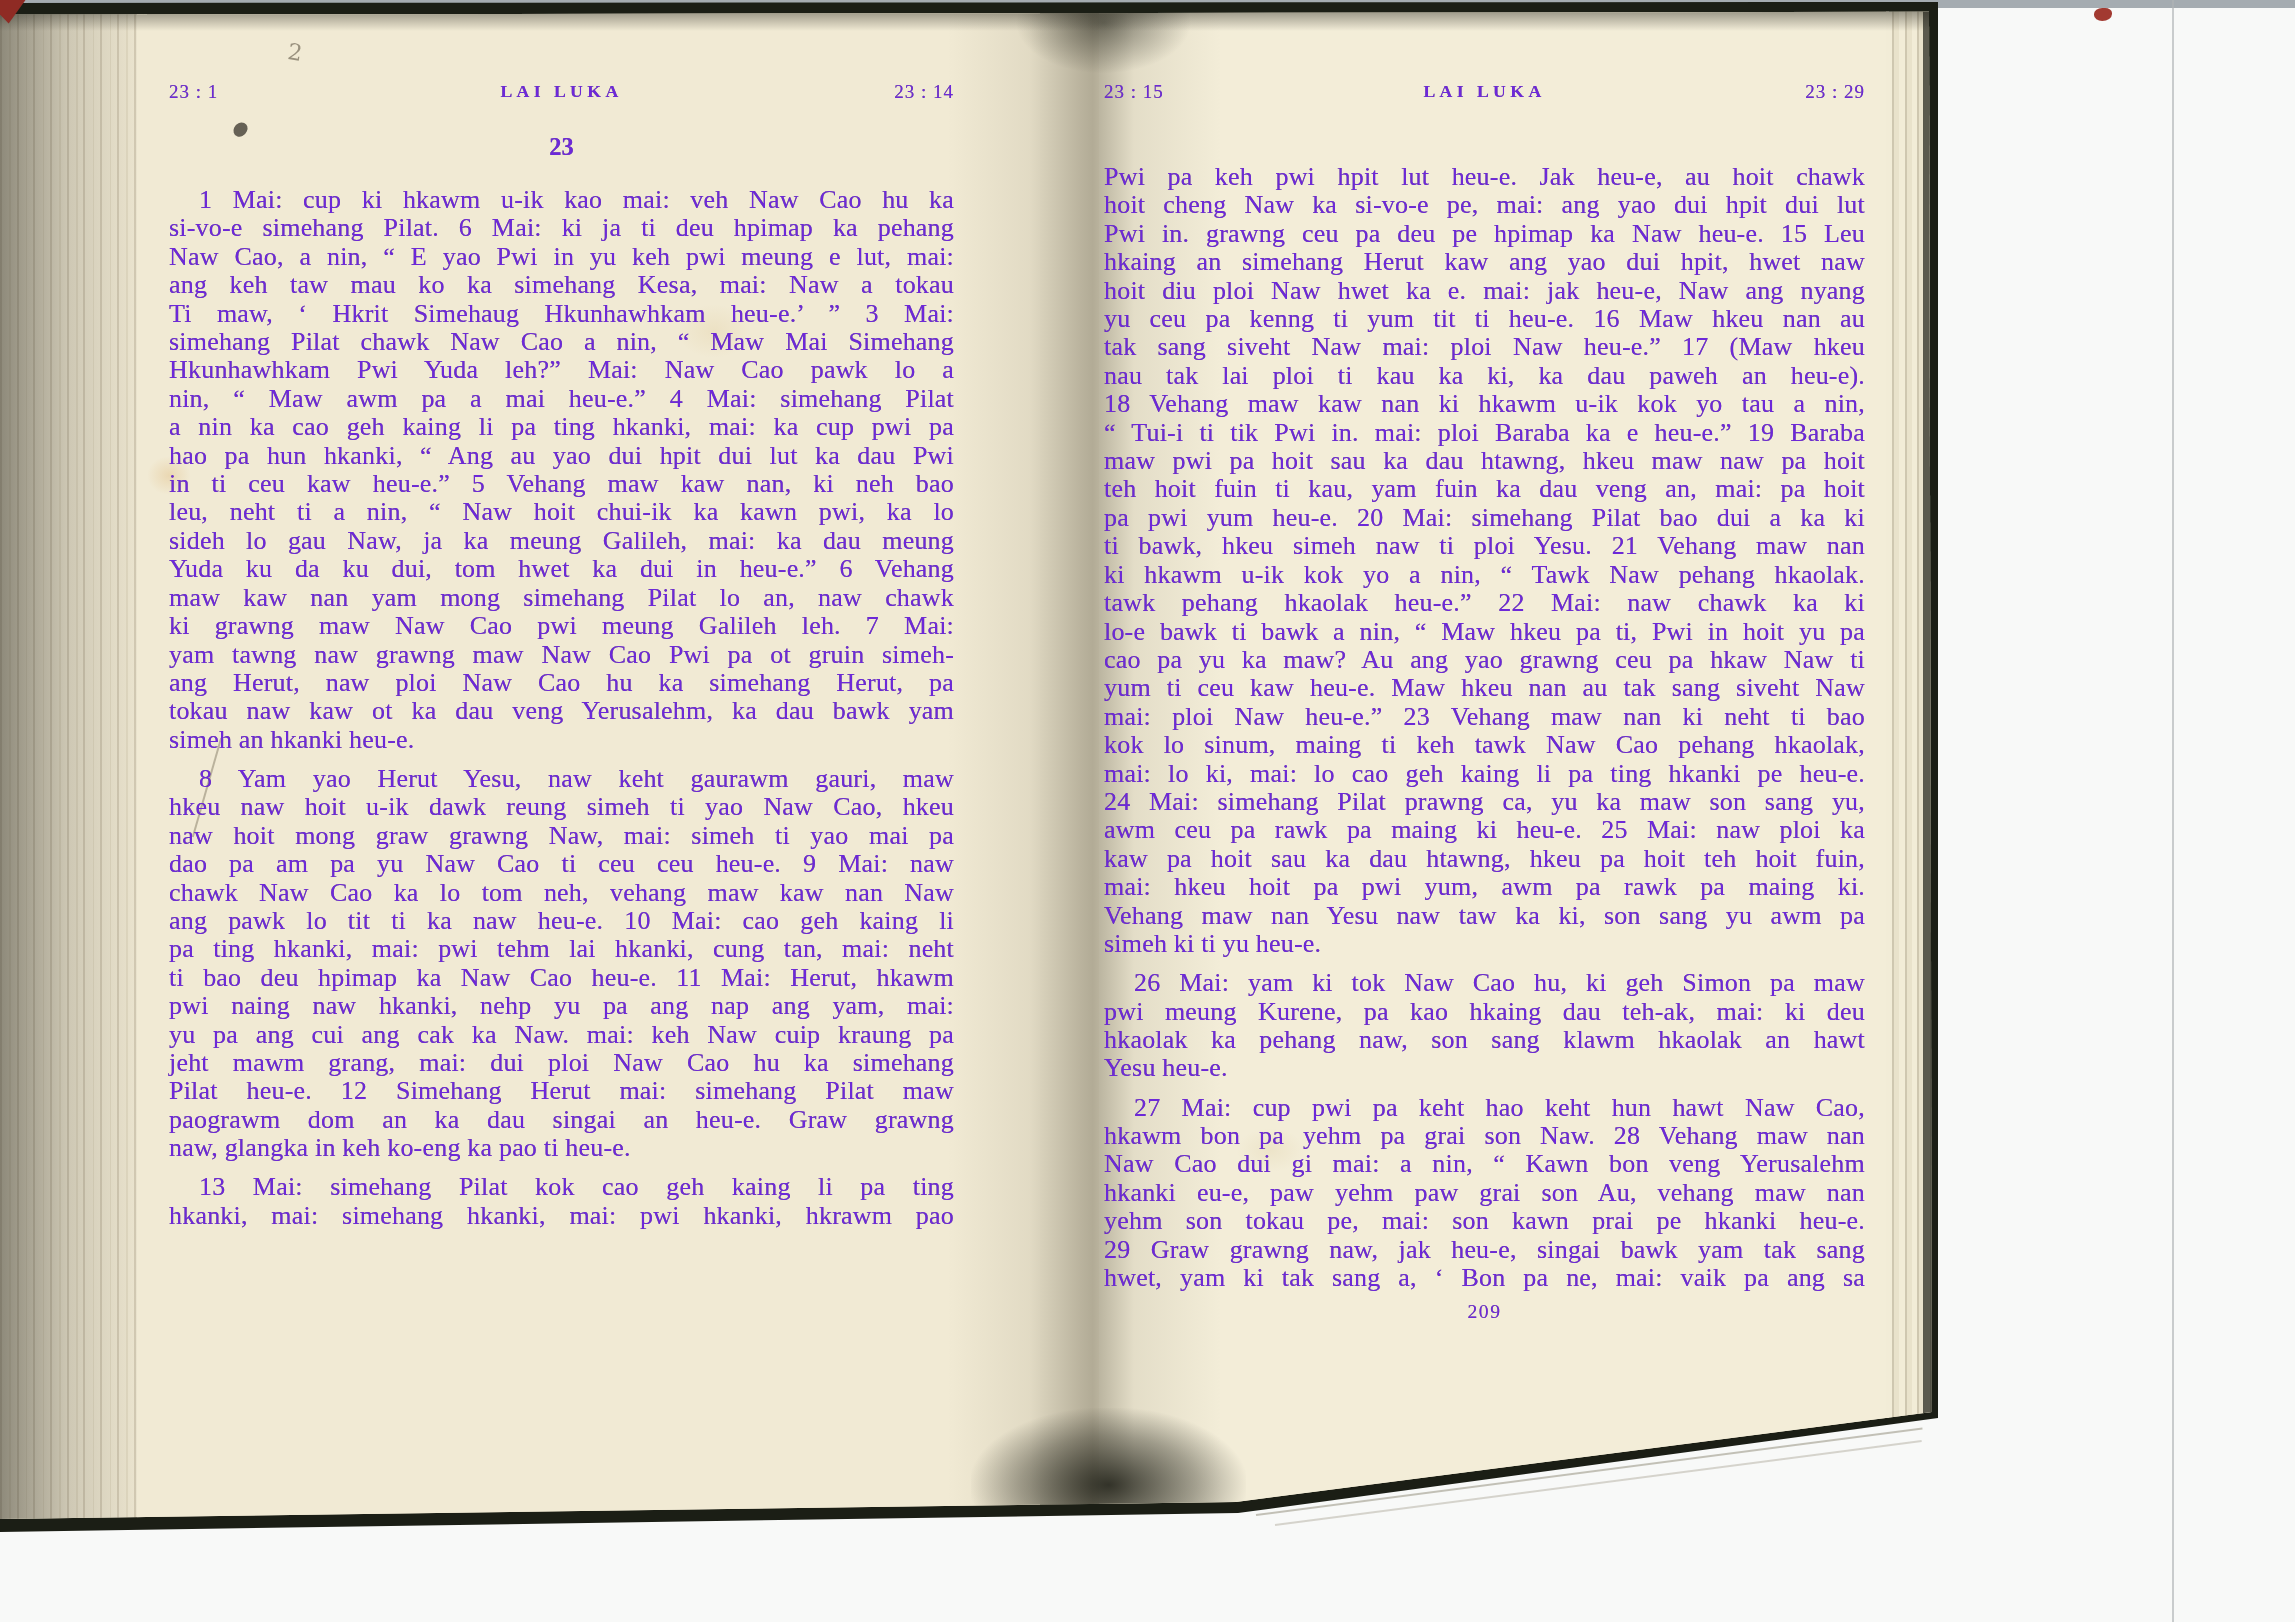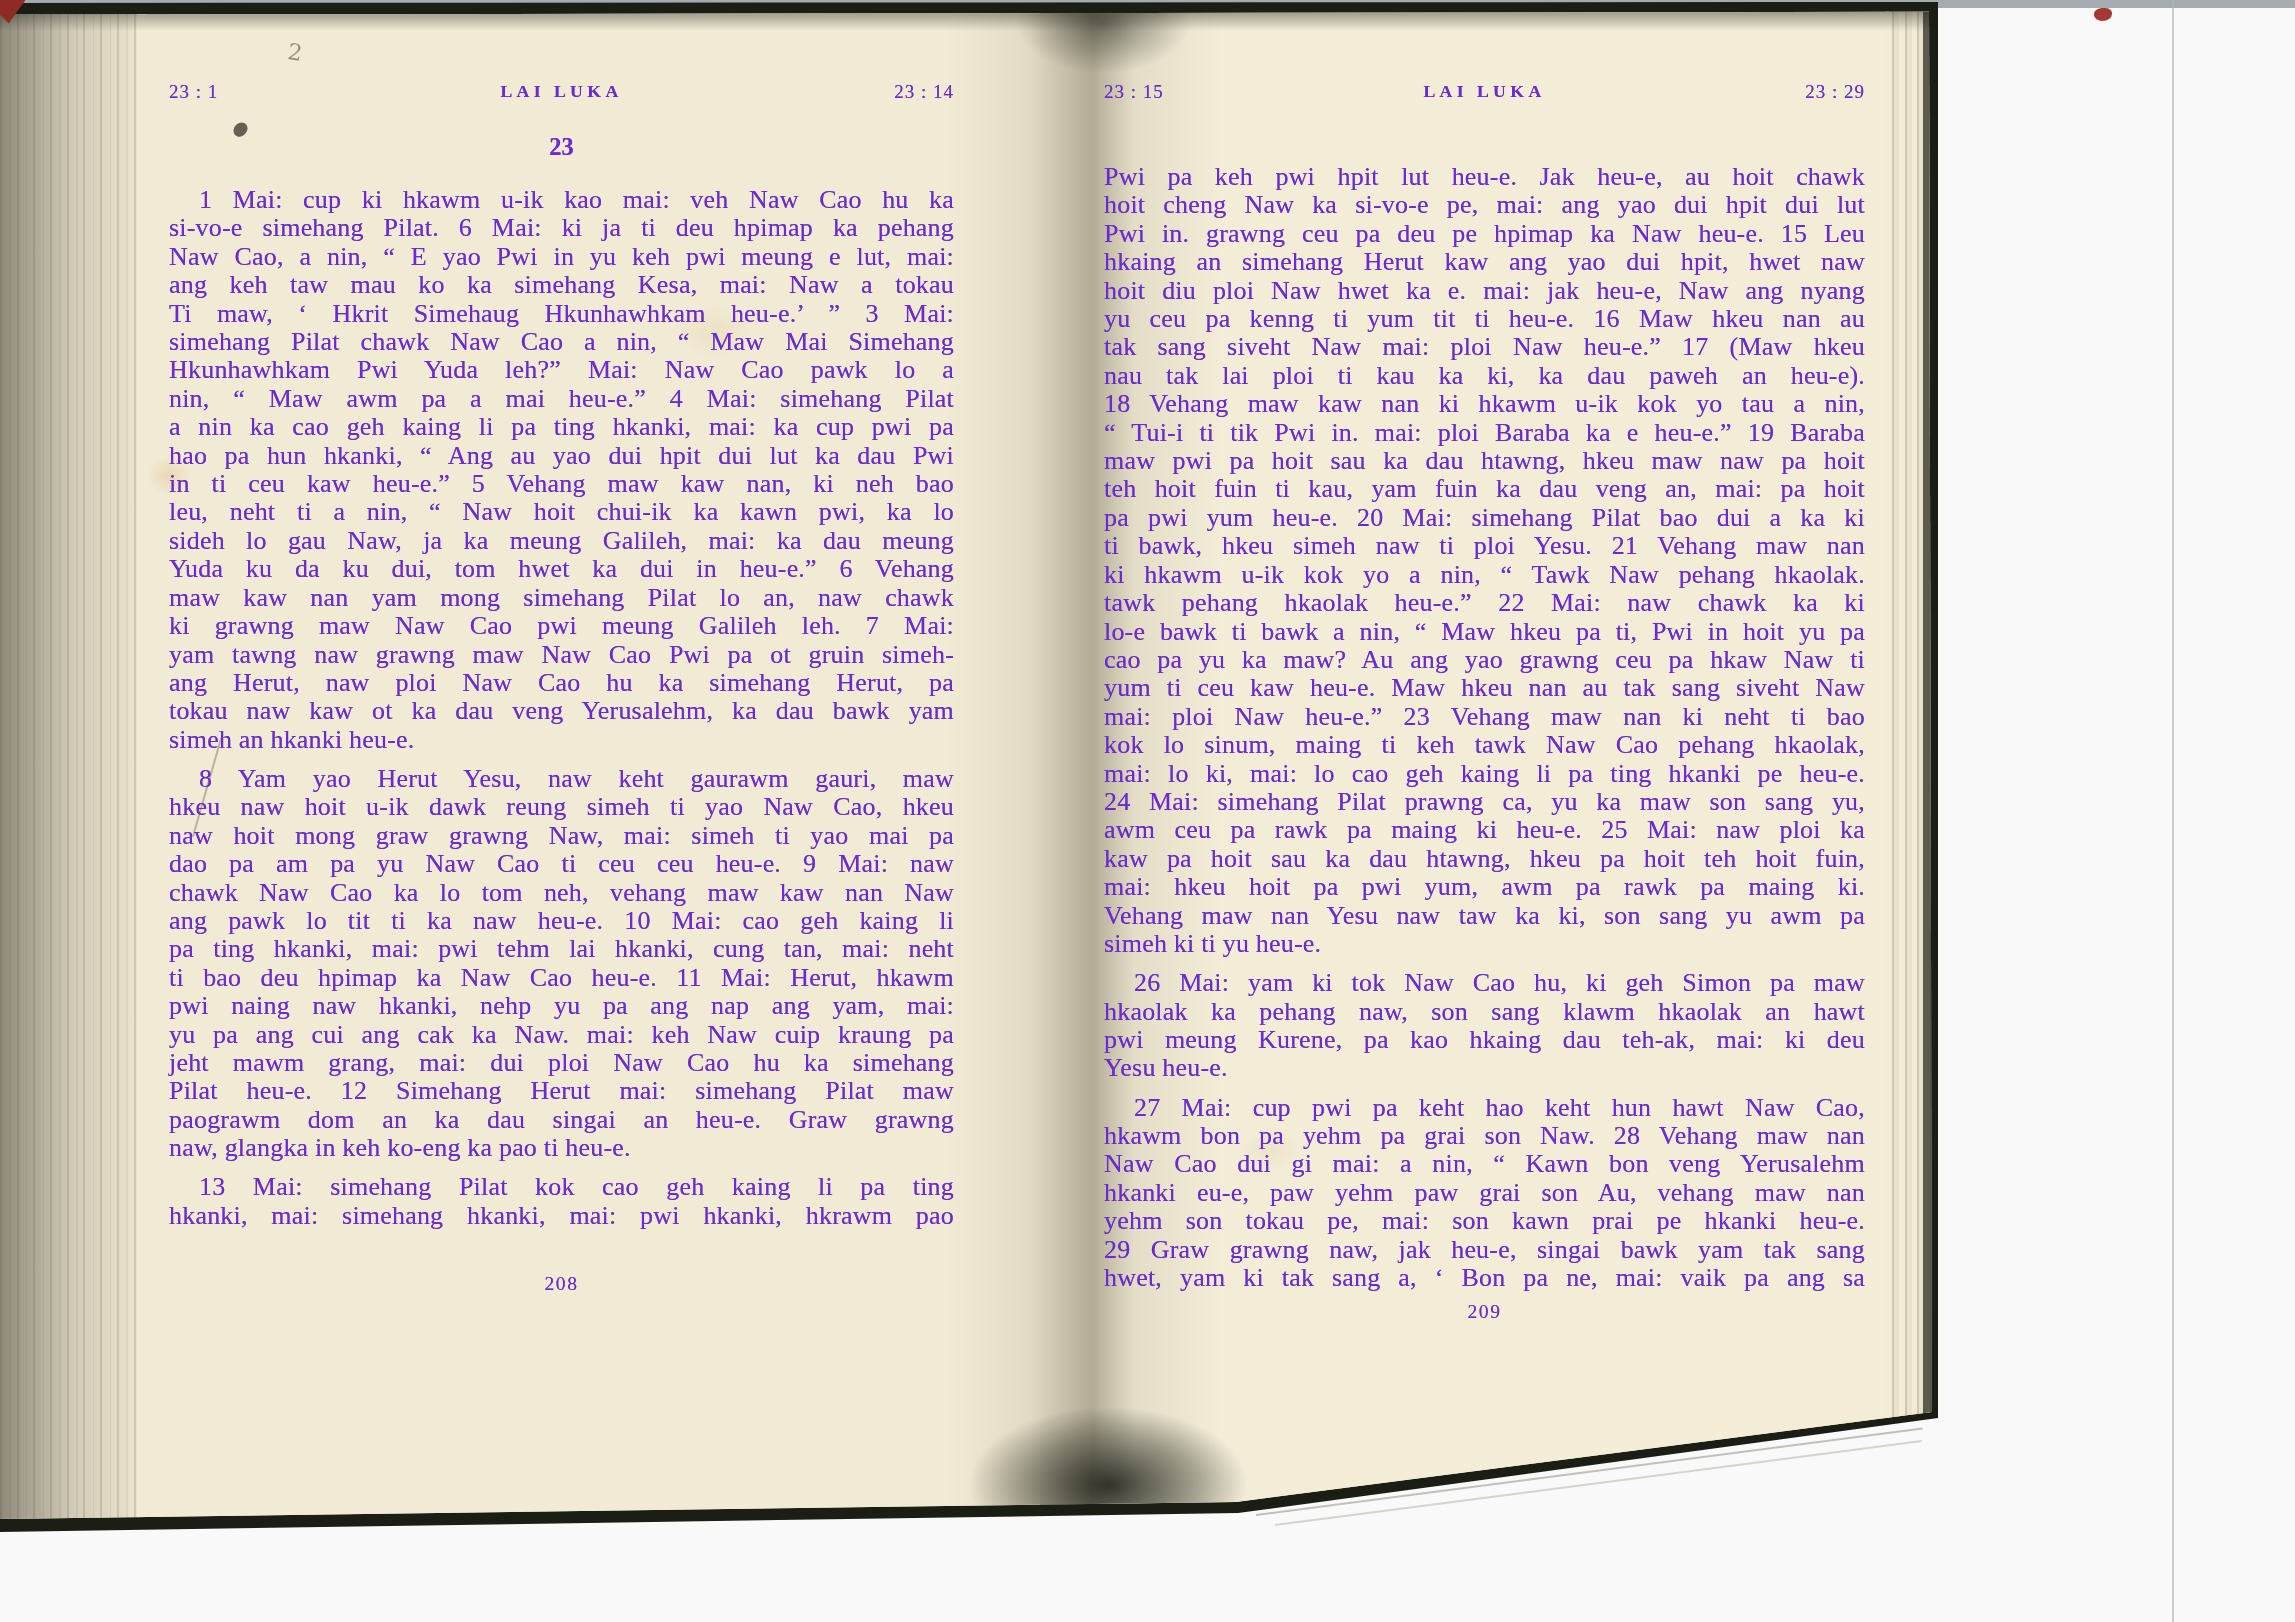--- a/index.html
+++ b/index.html
@@ -159,21 +159,20 @@
           <div class="line">Pilat heu-e.  12 Simehang Herut mai: simehang Pilat maw</div>
           <div class="line">paograwm dom an ka dau singai an heu-e.  Graw grawng</div>
           <div class="line endline">naw, glangka in keh ko-eng ka pao ti heu-e.</div>
         </div>
         <div class="para indent">
           <div class="line">13 Mai: simehang Pilat kok cao geh kaing li pa ting</div>
           <div class="line">hkanki, mai: simehang hkanki, mai: pwi hkanki, hkrawm pao</div>
         </div>
       </div>
 
-    <div class="page-num pn-left ink">208</div>
 
     <div class="pg-header hdr-r ink">
       <span class="hdr-left">23 : 15</span>
       <span class="hdr-title">LAI LUKA</span>
       <span class="hdr-right">23 : 29</span>
     </div>
 
     <div class="textcol textcol-right ink">
         <div class="para">
           <div class="line">Pwi pa keh pwi hpit lut heu-e.  Jak heu-e, au hoit chawk</div>
@@ -200,22 +199,22 @@
           <div class="line">mai: lo ki, mai: lo cao geh kaing li pa ting hkanki pe heu-e.</div>
           <div class="line">24 Mai: simehang Pilat prawng ca, yu ka maw son sang yu,</div>
           <div class="line">awm ceu pa rawk pa maing ki heu-e.  25 Mai: naw ploi ka</div>
           <div class="line">kaw pa hoit sau ka dau htawng, hkeu pa hoit teh hoit fuin,</div>
           <div class="line">mai: hkeu hoit pa pwi yum, awm pa rawk pa maing ki.</div>
           <div class="line">Vehang maw nan Yesu naw taw ka ki, son sang yu awm pa</div>
           <div class="line endline">simeh ki ti yu heu-e.</div>
         </div>
         <div class="para indent">
           <div class="line">26 Mai: yam ki tok Naw Cao hu, ki geh Simon pa maw</div>
+          <div class="line">pwi meung Kurene, pa kao hkaing dau teh-ak, mai: ki deu</div>
           <div class="line">hkaolak ka pehang naw, son sang klawm hkaolak an hawt</div>
-          <div class="line">pwi meung Kurene, pa kao hkaing dau teh-ak, mai: ki deu</div>
           <div class="line endline">Yesu heu-e.</div>
         </div>
         <div class="para indent">
           <div class="line">27 Mai: cup pwi pa keht hao keht hun hawt Naw Cao,</div>
           <div class="line">hkawm bon pa yehm pa grai son Naw.  28 Vehang maw nan</div>
           <div class="line">Naw Cao dui gi mai: a nin, “ Kawn bon veng Yerusalehm</div>
           <div class="line">hkanki eu-e, paw yehm paw grai son Au, vehang maw nan</div>
           <div class="line">yehm son tokau pe, mai: son kawn prai pe hkanki heu-e.</div>
           <div class="line">29 Graw grawng naw, jak heu-e, singai bawk yam tak sang</div>
           <div class="line">hwet, yam ki tak sang a, ‘ Bon pa ne, mai: vaik pa ang sa</div>

